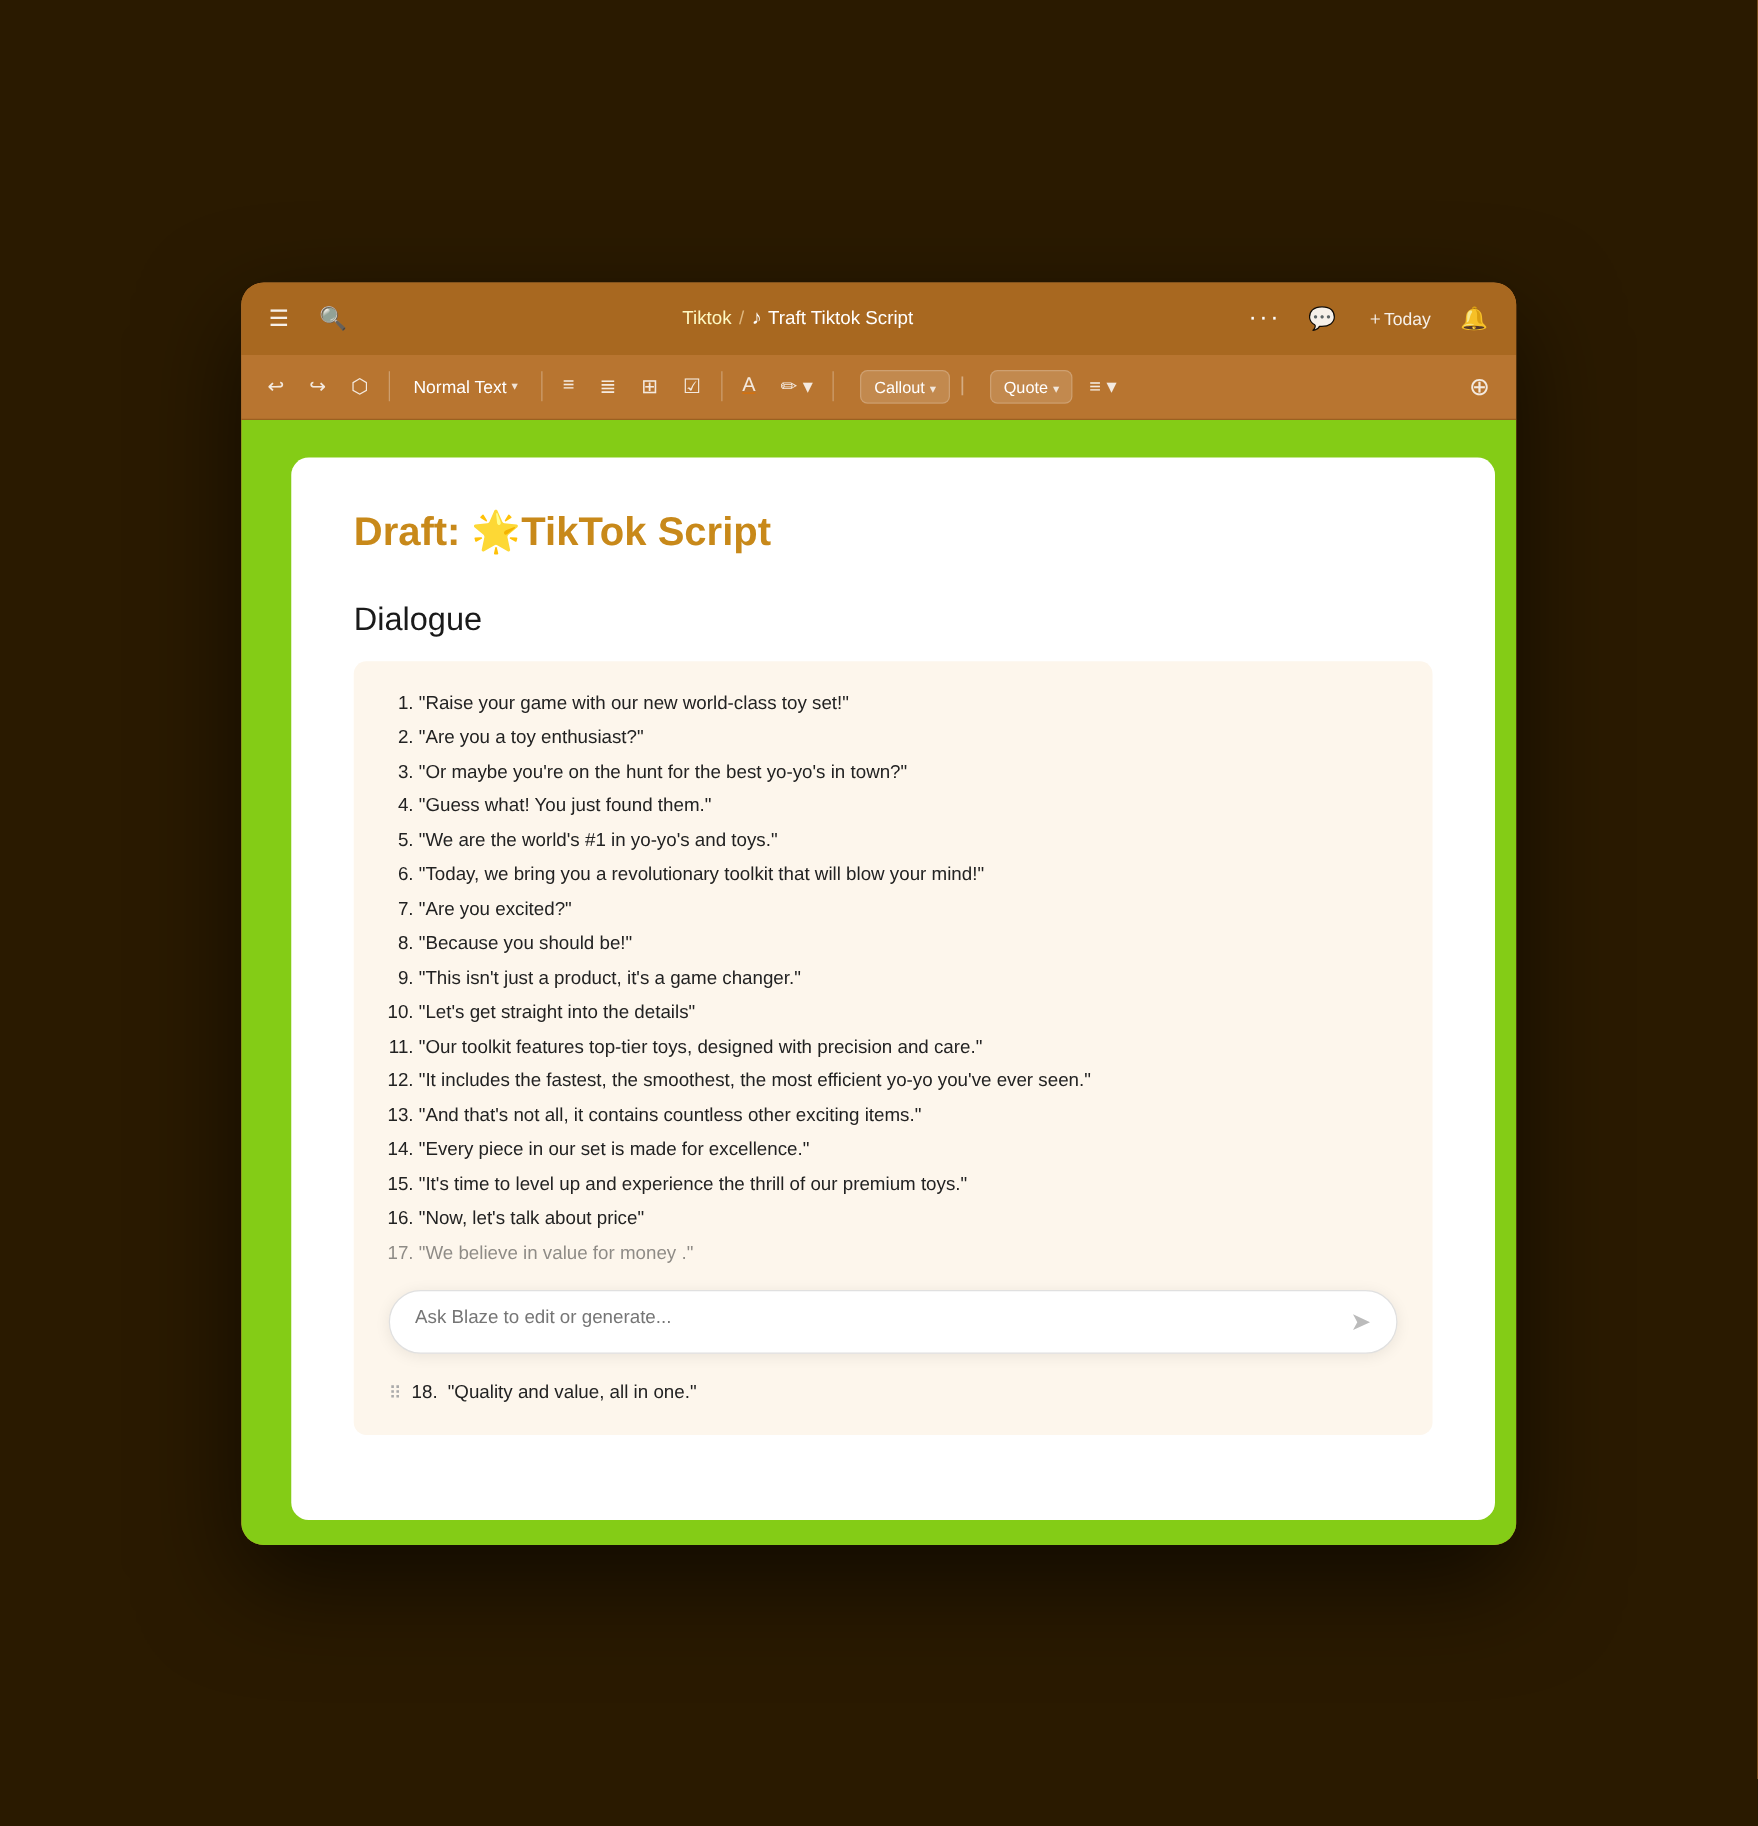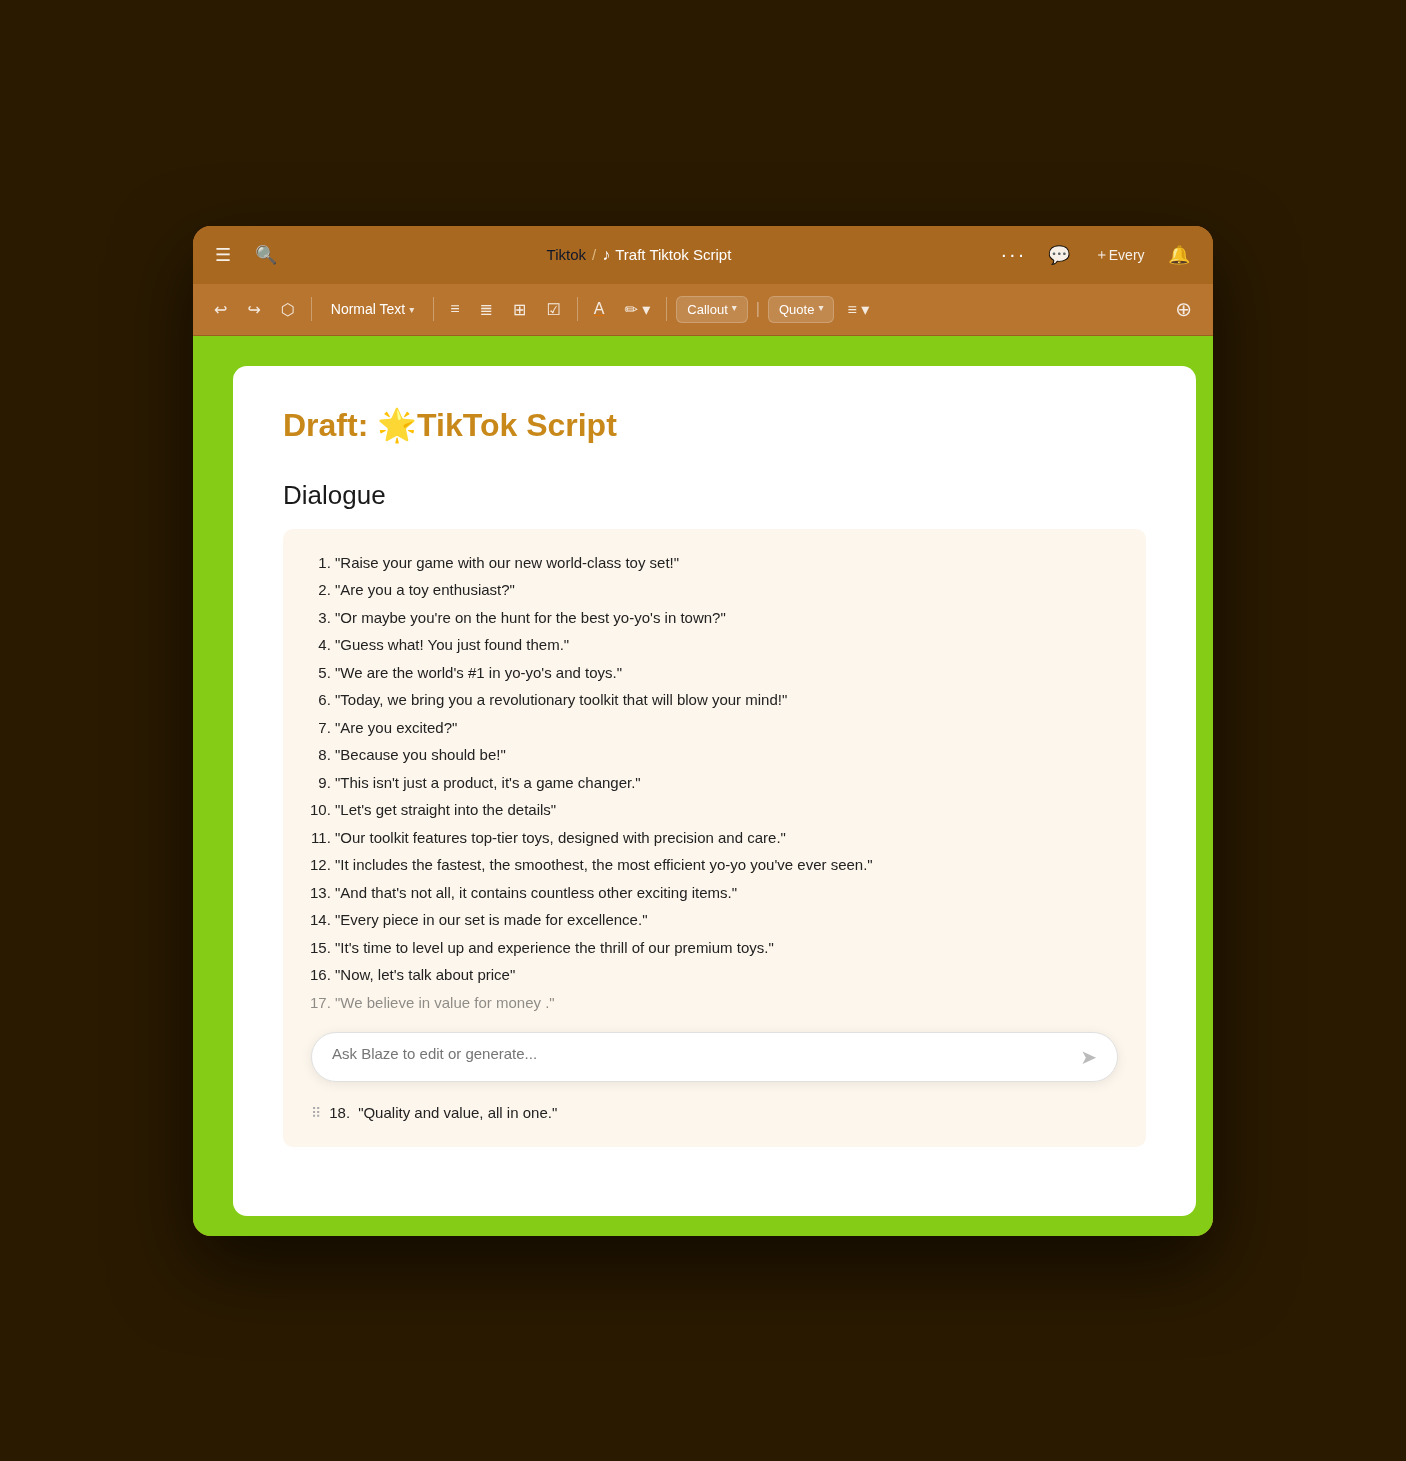--- a/index.html
+++ b/index.html
@@ -54,21 +54,21 @@
 
     .top-bar-center {
       flex: 1;
       display: flex;
       align-items: center;
       justify-content: center;
       gap: 6px;
     }
 
     .breadcrumb {
-      color: #0f172a;
+      color: #fef9c3;
       font-size: 15px;
       font-weight: 400;
     }
 
     .breadcrumb-sep {
       color: #f5d9a8;
       font-size: 15px;
       opacity: 0.7;
     }
 
@@ -159,22 +159,23 @@
 
     .callout-btn, .quote-btn, .list-btn {
       background: rgba(255,255,255,0.15);
       border: 1px solid rgba(255,255,255,0.2);
       color: #fff;
       cursor: pointer;
       font-size: 13px;
       padding: 5px 10px;
       border-radius: 6px;
       display: flex;
-      align-items: flex-start;
+      align-items: flex-end;
       gap: 4px;
+      margin-left: 12px;
     }
 
     .chevron {
       font-size: 10px;
       opacity: 0.8;
     }
 
     
     .content-area {
       background: #84cc16;
@@ -290,21 +291,21 @@
         <span class="tiktok-icon">♪</span>
         <span>Traft Tiktok Script</span>
       </span>
     </div>
 
     <div class="top-bar-right">
       <button class="dots-btn">···</button>
       <button class="icon-btn">💬</button>
       <button class="icon-btn share-btn">
         <span>＋</span>
-        <span>Every</span>
+        <span>Today</span>
       </button>
       <button class="icon-btn">🔔</button>
     </div>
   </div>
 
   <div class="toolbar">
     <button class="toolbar-icon-btn">↩</button>
     <button class="toolbar-icon-btn">↪</button>
     <button class="toolbar-icon-btn">⬡</button>
     <div class="toolbar-divider"></div>

